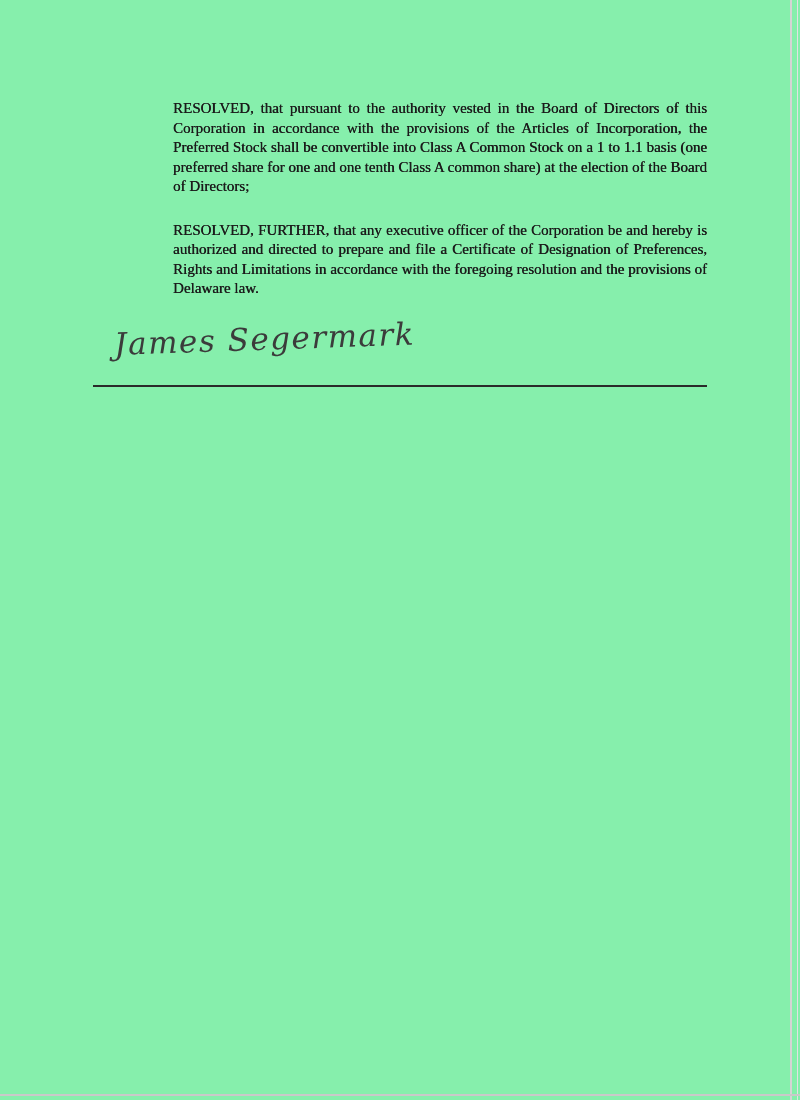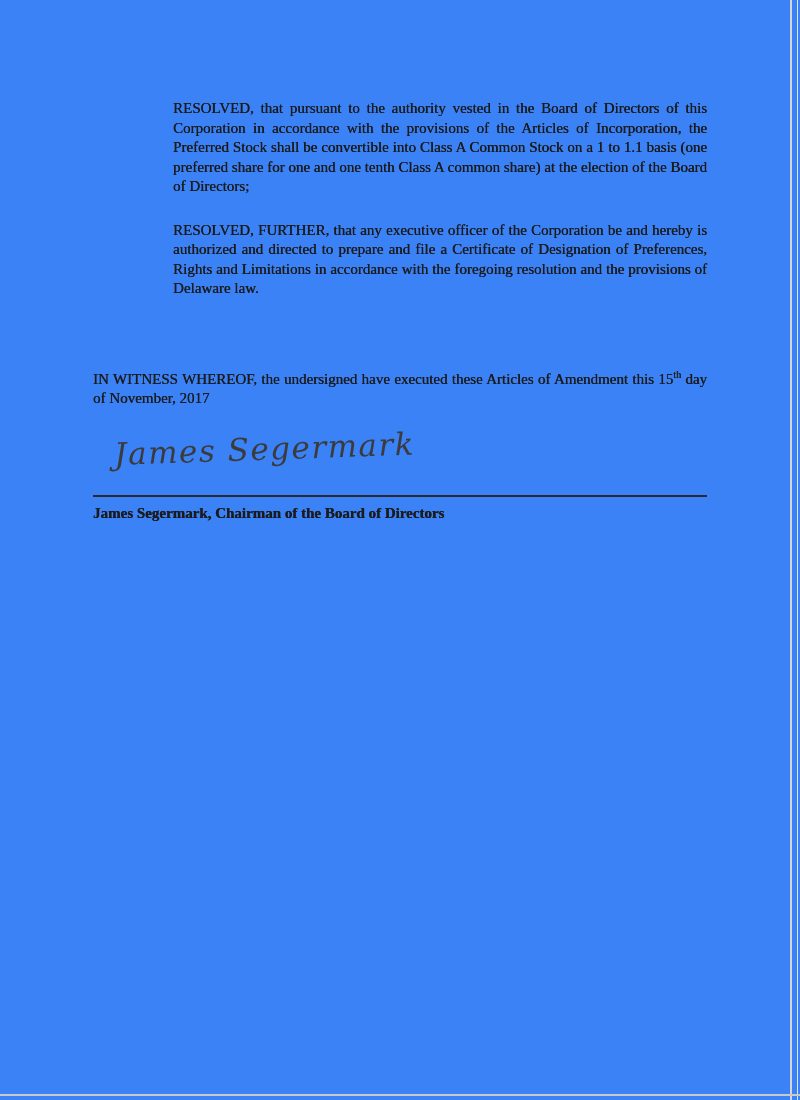--- a/index.html
+++ b/index.html
@@ -4,21 +4,21 @@
 <style>
   html, body {
     margin: 0;
     padding: 0;
     background: #ffffff;
   }
   .page {
     position: relative;
     width: 800px;
     height: 1100px;
-    background: #3b82f6;
+    background: #86efac;
     overflow: hidden;
     font-family: "Liberation Serif", serif;
   }
   
   .scan-edge-right {
     position: absolute;
     left: 790px;
     top: 0;
     width: 2px;
     height: 1100px;
@@ -101,27 +101,25 @@
 
 <div class="page">
 
   <div class="content">
 
     <div class="resolutions">
       <p class="resolution">RESOLVED, that pursuant to the authority vested in the Board of Directors of this Corporation in accordance with the provisions of the Articles of Incorporation, the Preferred Stock shall be convertible into Class A Common Stock on a 1 to 1.1 basis (one preferred share for one and one tenth Class A common share) at the election of the Board of Directors;</p>
       <p class="resolution">RESOLVED, FURTHER, that any executive officer of the Corporation be and hereby is authorized and directed to prepare and file a Certificate of Designation of Preferences, Rights and Limitations in accordance with the foregoing resolution and the provisions of Delaware law.</p>
     </div>
 
-    <p class="witness"><span>IN WITNESS WHEREOF, the undersigned have executed these Articles of Amendment this 15</span><sup>th</sup><span> day of November, 2017</span></p>
 
     <div class="signature-script">James Segermark</div>
 
     <div class="sig-line"></div>
 
-    <div class="sig-name">James Segermark, Chairman of the Board of Directors</div>
 
   </div>
 
   <div class="scan-edge-right"></div>
   <div class="scan-edge-right-outer"></div>
   <div class="scan-edge-bottom"></div>
 
 </div>
 
 </body></html>

